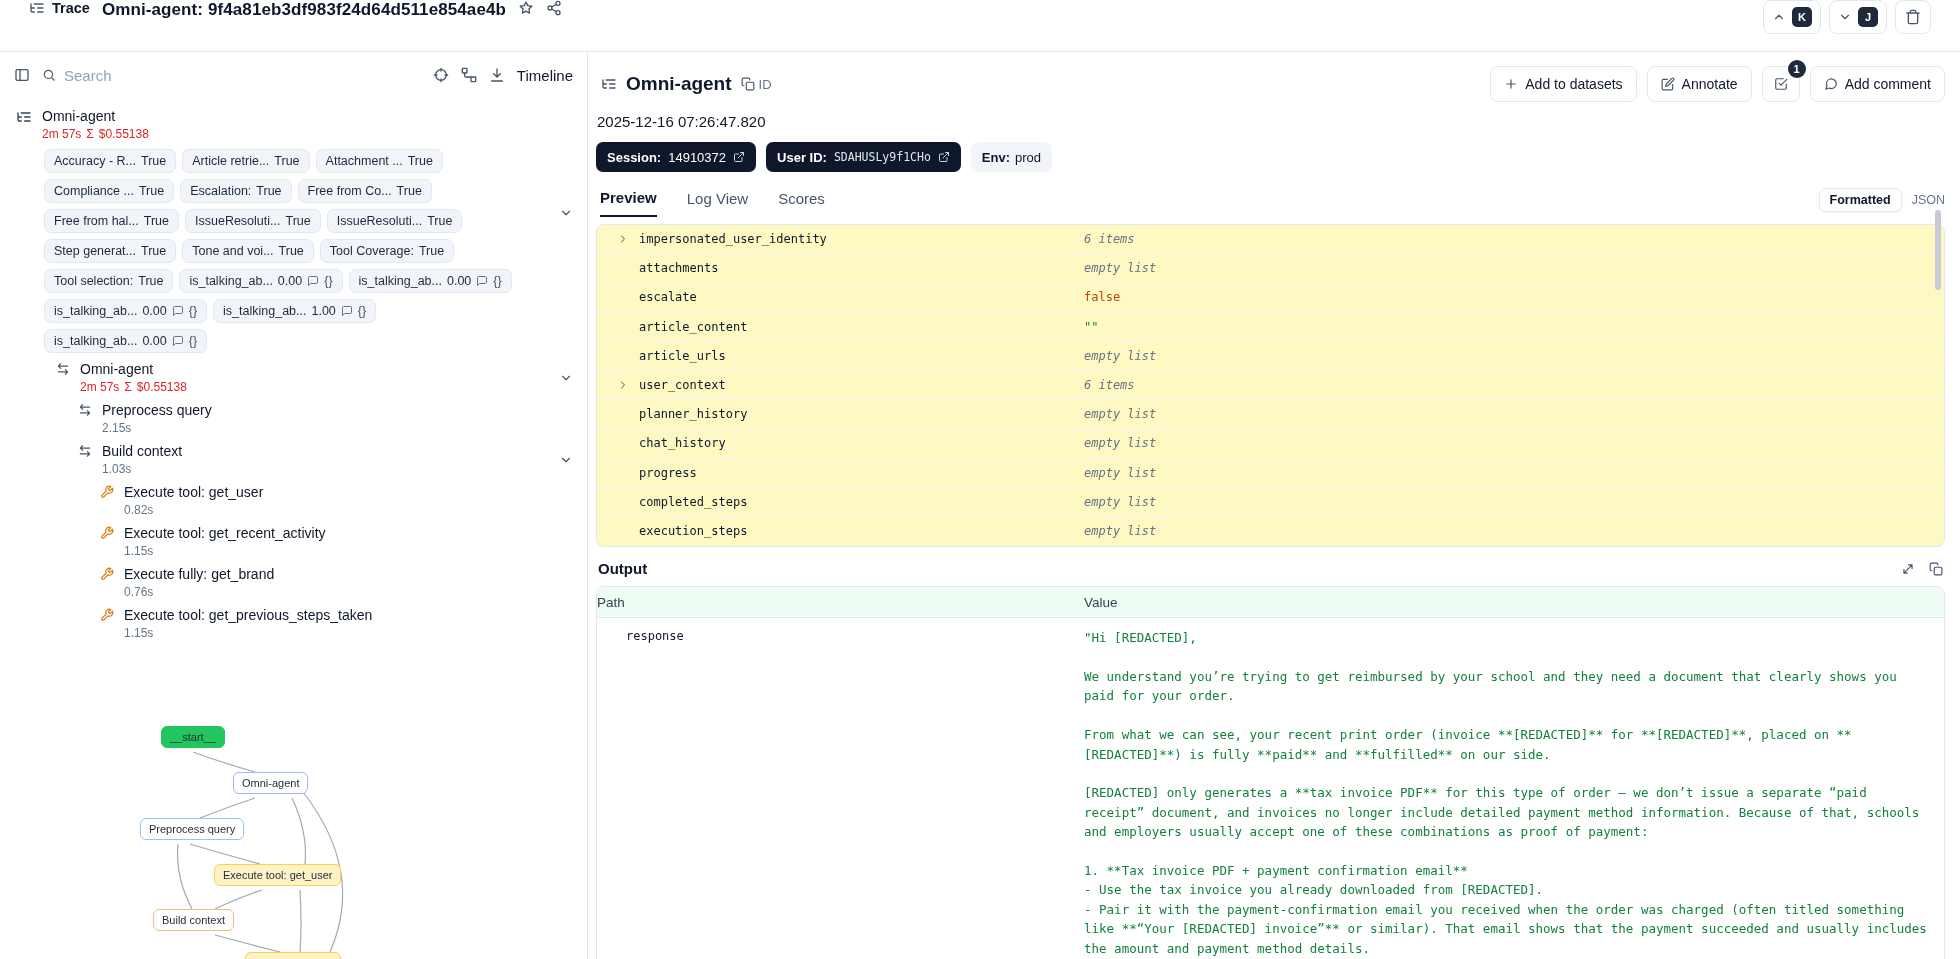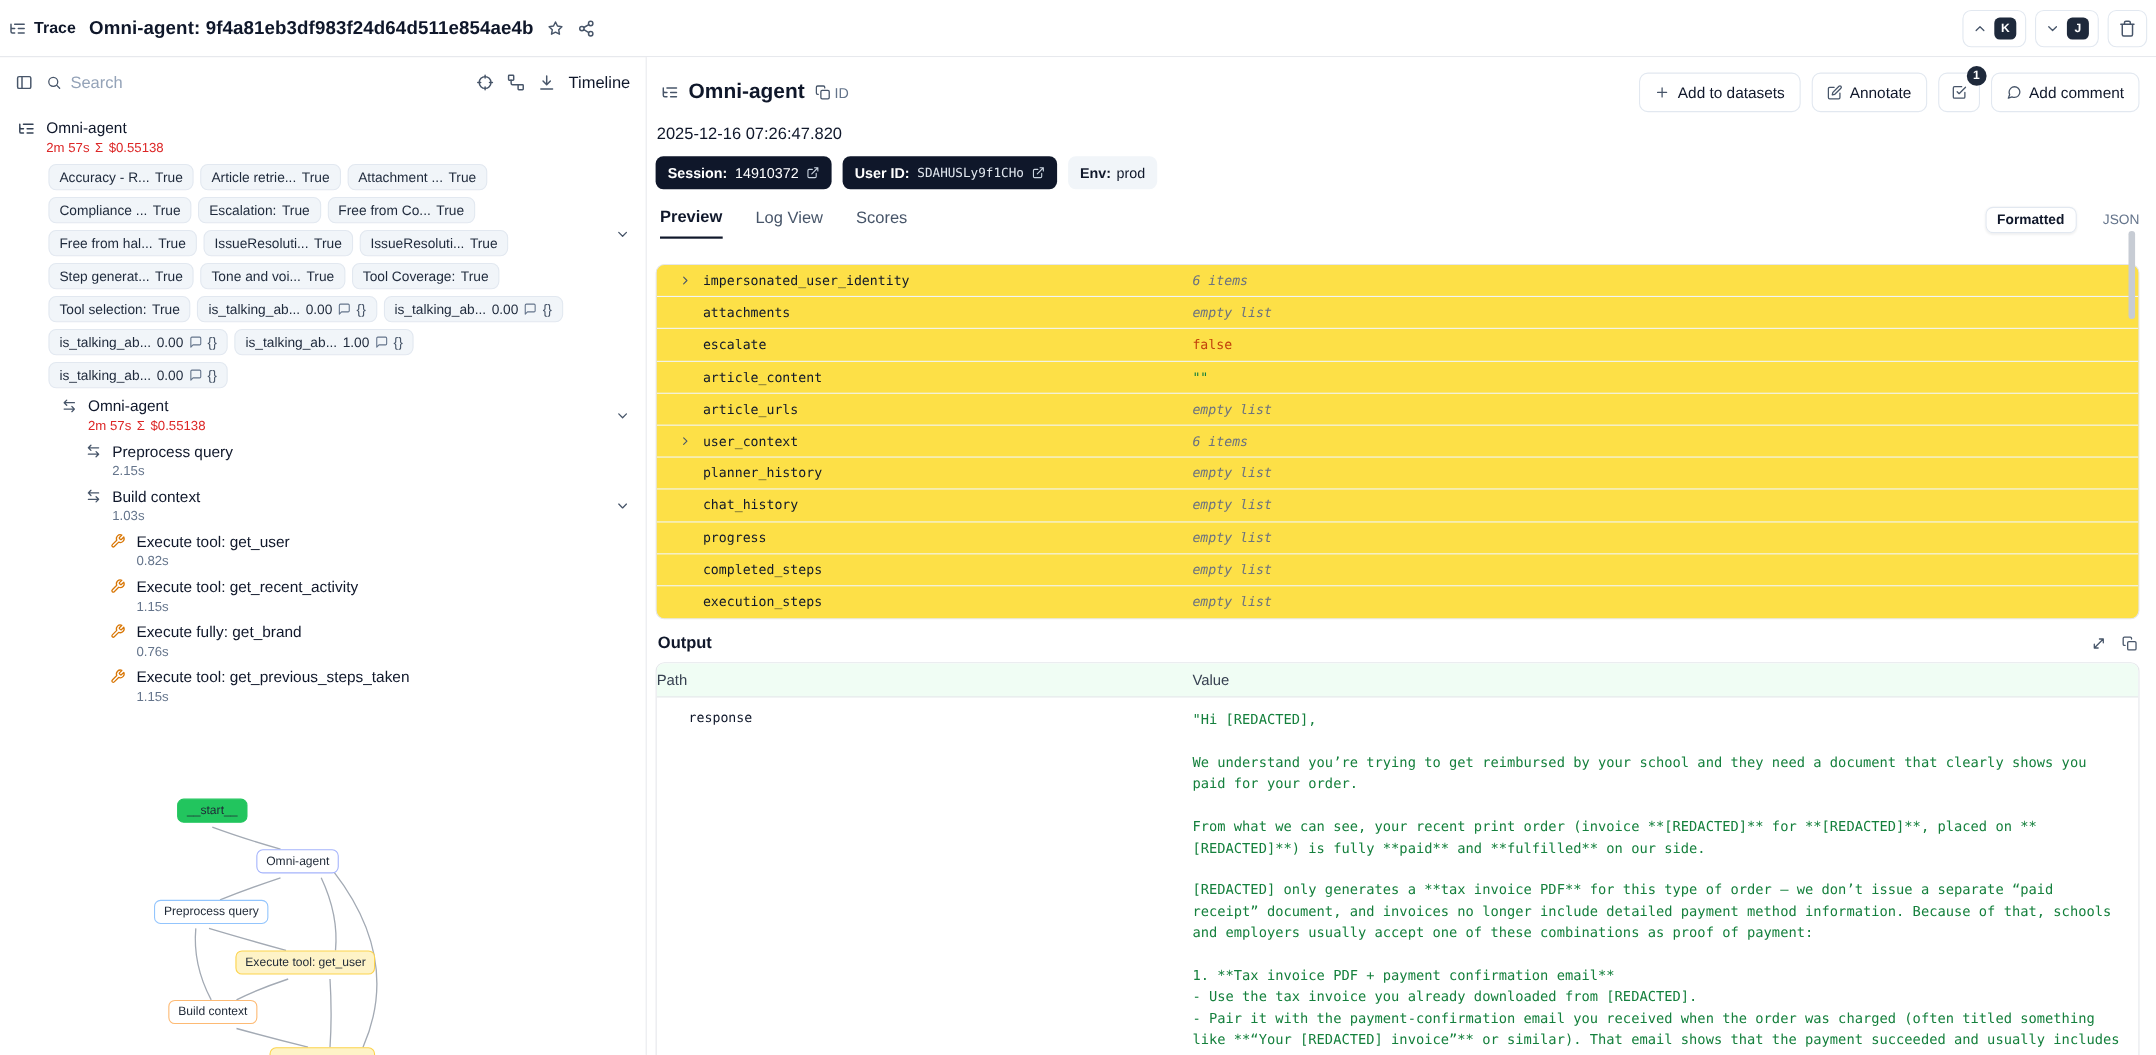--- a/index.html
+++ b/index.html
@@ -5,21 +5,21 @@
   *{box-sizing:border-box;margin:0;padding:0}
   html,body{width:1960px;height:959px;overflow:hidden}
   body{font-family:"Liberation Sans",sans-serif;font-size:14px;color:#0f172a;background:#fff}
   .ic{display:inline-flex;align-items:center;justify-content:center;color:#475569}
   .ic svg{width:16px;height:16px;stroke:currentColor;fill:none;stroke-width:2;stroke-linecap:round;stroke-linejoin:round}
   .ic.sm svg{width:14px;height:14px}
   .ic.xs svg{width:12px;height:12px}
   .icon-btn{cursor:pointer}
 
   
-  .topbar{height:52px;border-bottom:1px solid #e5e7eb;display:flex;align-items:center;padding:0 8px;gap:12px}
+  .topbar{height:52px;border-bottom:1px solid #e5e7eb;display:flex;align-items:flex-start;padding:0 29px;gap:12px}
   .trace-tag{display:flex;align-items:center;gap:7px;font-weight:700;font-size:14.5px}
   .topbar-title{font-size:17px;font-weight:600;letter-spacing:.1px}
   .topbar-right{margin-left:auto;display:flex;gap:8px;align-items:center}
   .nav-btn{height:34px;border:1px solid #e2e8f0;border-radius:8px;background:#fff;display:inline-flex;align-items:center;gap:6px;padding:0 8px;cursor:pointer}
   .nav-btn.sq{width:36px;justify-content:center}
   .kcap{width:20px;height:20px;border-radius:5px;background:#1e293b;color:#fff;font-size:11px;font-weight:600;display:inline-flex;align-items:center;justify-content:center}
 
   .app{display:flex;height:907px}
 
   
@@ -76,25 +76,25 @@
   .badge-row{margin-top:12px;display:flex;gap:10px;align-items:center}
   .dbadge{background:#0f172a;color:#fff;border-radius:7px;height:30px;display:inline-flex;align-items:center;gap:7px;padding:0 11px;font-size:13px;cursor:pointer}
   .dbadge b{font-weight:700}
   .dbadge .val{font-family:"DejaVu Sans Mono",monospace;font-size:11.5px;color:#e2e8f0}
   .dbadge .ic{color:#cbd5e1}
   .lbadge{background:#f1f5f9;color:#0f172a;border-radius:7px;height:30px;display:inline-flex;align-items:center;gap:5px;padding:0 11px;font-size:13px}
 
   .tabs-row{margin-top:16px;display:flex;align-items:center;gap:30px;padding-left:4px}
   .tab{font-size:15px;color:#475569;padding-bottom:9px;cursor:pointer}
   .tab.active{color:#0f172a;font-weight:600;border-bottom:2.5px solid #0f172a}
-  .fmt-toggle{margin-left:auto;display:flex;align-items:center;gap:24px;padding-bottom:6px}
+  .fmt-toggle{margin-left:auto;display:flex;align-items:center;gap:10px;padding-bottom:6px}
   .fmt{border:1px solid #e2e8f0;border-radius:7px;padding:4px 10px;font-size:12.5px;font-weight:600;box-shadow:0 1px 2px rgba(0,0,0,.06);cursor:pointer}
   .fmt-json{color:#64748b;font-size:12.5px;cursor:pointer}
 
-  .io-table{margin-top:22px;border:1px solid #e5e7eb;border-radius:8px;overflow:hidden;background:#fde047}
+  .io-table{margin-top:6px;border:1px solid #e5e7eb;border-radius:8px;overflow:hidden;background:#fef9c3}
   .io-row{display:grid;grid-template-columns:487px 1fr;height:29.2px;align-items:center;border-bottom:1px solid #f1f5f9;position:relative}
   .io-row:last-child{border-bottom:none}
   .io-chev{position:absolute;left:20px;top:50%;transform:translateY(-50%);color:#475569;cursor:pointer}
   .io-key{padding-left:42px;font-family:"DejaVu Sans Mono",monospace;font-size:12px;color:#0f172a}
   .io-val{font-family:"DejaVu Sans Mono",monospace;font-size:12px}
   .v-meta{color:#6b7280;font-style:italic}
   .v-bool{color:#c2410c}
   .v-num{color:#2563eb}
   .v-str{color:#15803d}
 

